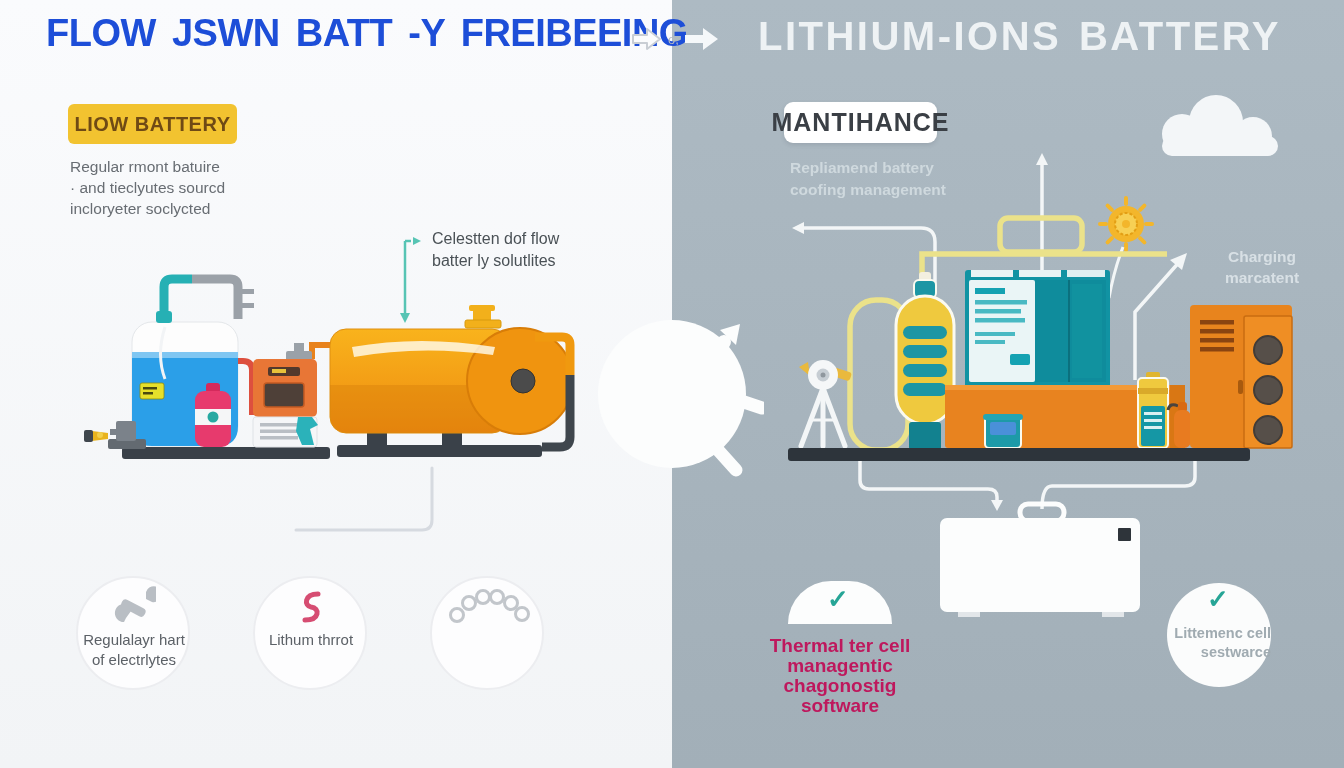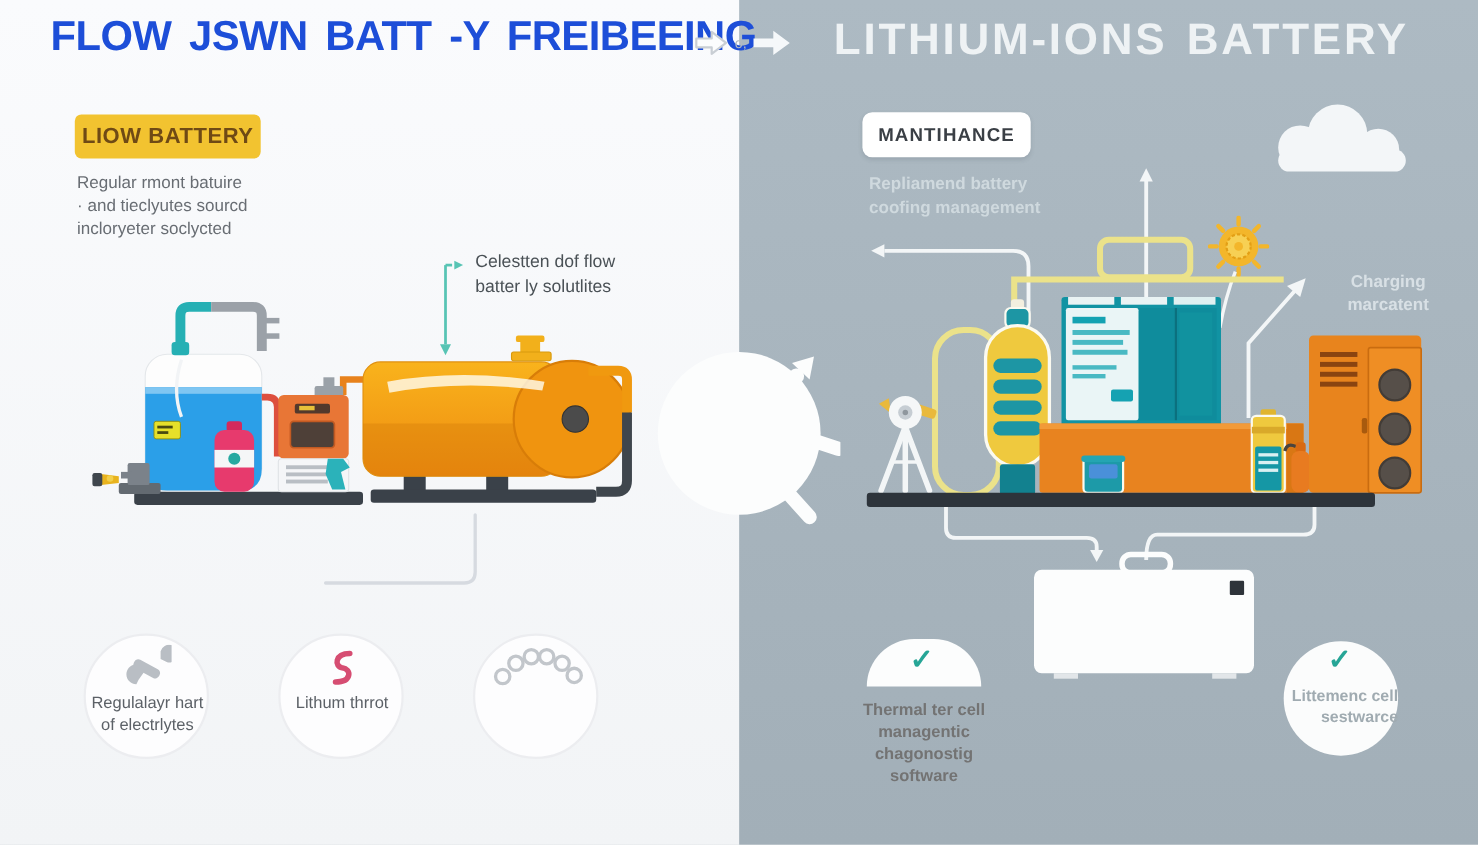--- a/index.html
+++ b/index.html
@@ -12,21 +12,21 @@
   .title-left{position:absolute;left:46px;top:12px;margin:0;
               font-size:38px;font-weight:700;color:#1d4ed8;letter-spacing:-.5px;word-spacing:6px;}
   .title-right{position:absolute;left:758px;top:14px;margin:0;
                font-size:40px;font-weight:700;color:#eef2f4;letter-spacing:2.5px;word-spacing:4px;}
   .title-arrows{position:absolute;left:630px;top:24px;display:flex;align-items:center;gap:4px;}
   .arr-text{font-size:13px;color:#b4bac0;}
   .badge{display:flex;align-items:center;justify-content:center;position:absolute;}
   .badge-flow{left:68px;top:104px;width:169px;height:40px;background:#f2c330;border-radius:6px;
               font-size:20px;font-weight:800;color:#6f4a15;letter-spacing:.5px;}
   .badge-maint{left:784px;top:102px;width:153px;height:41px;background:#ffffff;border-radius:9px;
-               font-size:17px;font-weight:800;color:#3a3f45;letter-spacing:1px;
+               font-size:25px;font-weight:800;color:#3a3f45;letter-spacing:1px;
                box-shadow:0 2px 4px rgba(60,70,80,.15);}
   .t-line{display:block;}
   .desc-left{position:absolute;left:70px;top:156px;font-size:15.5px;line-height:21px;color:#686d73;}
   .flow-label{position:absolute;left:432px;top:228px;font-size:16px;line-height:21.5px;color:#4a5156;}
   .sub-right{font-size:15.5px;line-height:22px;font-weight:700;color:#cfd9de;position:absolute;}
   .sub1{left:790px;top:157px;}
   .sub2{left:1130px;top:156px;}
   .charging{left:1206px;top:246px;width:112px;text-align:center;line-height:21px;color:#d8e0e5;}
   .left-illustration{position:absolute;left:80px;top:225px;}
   .gray-connector{position:absolute;left:292px;top:465px;}
@@ -44,21 +44,21 @@
   .ft1{left:54px;top:630px;width:160px;}
   .ft2{left:231px;top:630px;width:160px;}
   .ft3{left:408px;top:630px;width:160px;}
   .half-circle{position:absolute;left:788px;top:581px;width:104px;height:43px;
                background:#fcfdfd;border-radius:52px 52px 0 0;}
   .r2-circle{position:absolute;left:1167px;top:583px;width:104px;height:104px;
              border-radius:50%;background:#fbfcfc;}
   .check{position:absolute;font-size:26px;font-weight:700;color:#26a596;}
   .ck1{left:827px;top:584px;} .ck2{left:1207px;top:584px;}
   .ftr1{position:absolute;left:760px;top:636px;width:160px;text-align:center;
-        font-size:15px;line-height:20px;font-weight:700;color:#737373;}
+        font-size:19px;line-height:20px;font-weight:700;color:#be185d;}
   .ftr2{position:absolute;left:1167px;top:624px;width:104px;text-align:right;
         font-size:14.5px;line-height:19px;font-weight:700;color:#a0abb1;}
 </style>
 </head>
 <body>
 
 <div class="stage">
   <div class="bg-left"></div>
   <div class="bg-right"></div>
 

